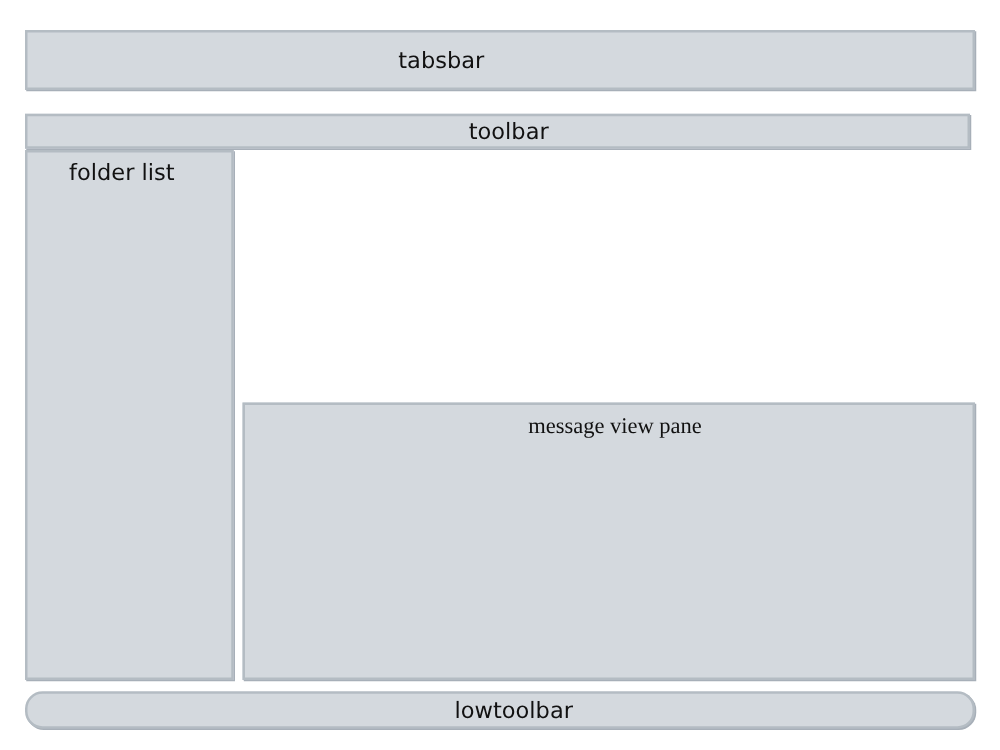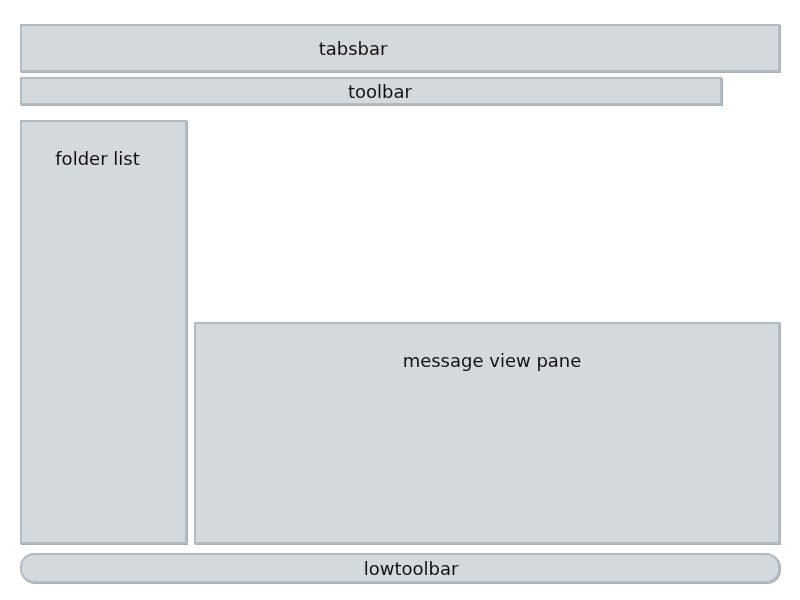--- a/index.html
+++ b/index.html
@@ -27,35 +27,35 @@
   .panel .label {
     position: relative;
     font-size: 18px;
     color: var(--label-color, #111111);
     white-space: nowrap;
   }
   
   .bar { align-items: center; }
   
   .pane { align-items: flex-start; }
-  .pane .label { padding-top: 26px; }
+  .pane .label { padding-top: 6px; }
 
   #tabsbar            { left: 20px;  top: 24px;  width: 760px; height: 48px; }
-  #toolbar            { left: 20px;  top: 77px;  width: 702px; height: 28px; }
+  #toolbar            { left: 20px;  top: 91px;  width: 756px; height: 28px; }
   #folder-list        { left: 20px;  top: 120px; width: 167px; height: 424px; }
   #message-list       { left: 194px; top: 120px; width: 586px; height: 193px; }
   #message-view-pane  { left: 194px; top: 322px; width: 586px; height: 222px; }
   #lowtoolbar         { left: 20px;  top: 553px; width: 760px; height: 30px; border-radius: 14px; }
 
   
   #tabsbar .label           { left: -47px; }
   #toolbar .label           { left: 9px; }
   #folder-list .label       { left: -6px; }
   #message-list .label      { left: 4px; }
-  #message-view-pane .label { left: 5px; }
+  #message-view-pane .label { left: 5px; font-family: Liberation Serif, serif; }
   #lowtoolbar .label        { left: 11px; }
 </style>
 </head>
 <body>
 
 <div class="stage">
 
   <div class="panel bar" id="tabsbar">
     <span class="label">tabsbar</span>
   </div>

